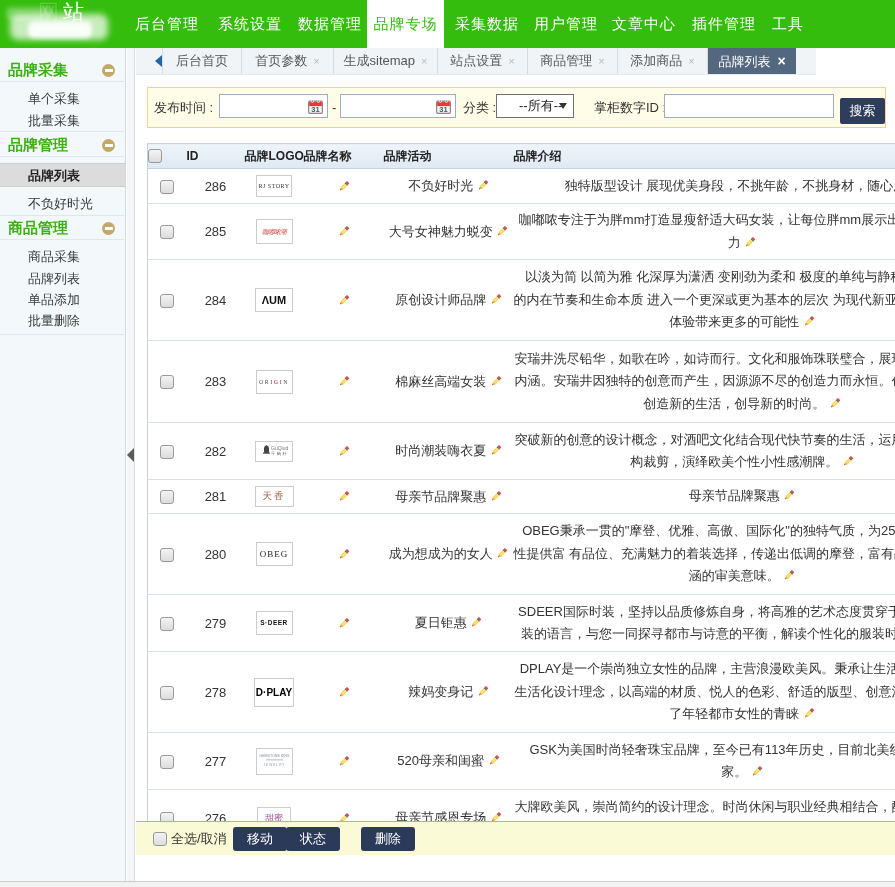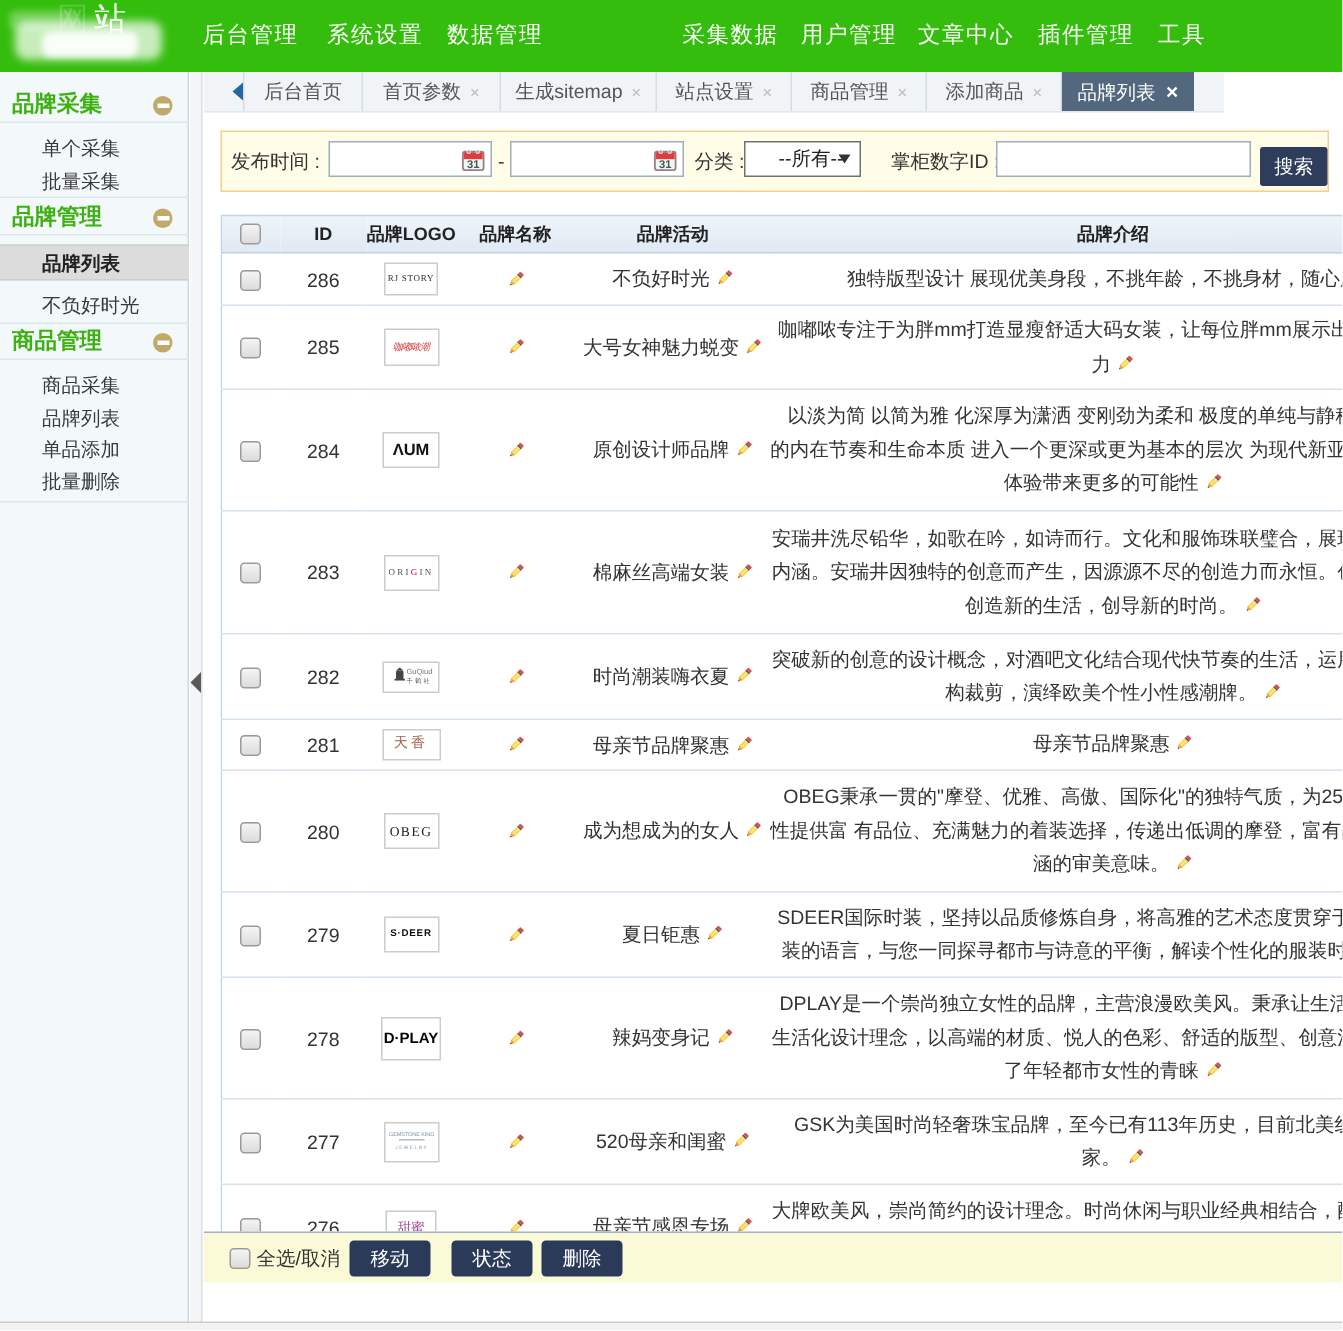--- a/index.html
+++ b/index.html
@@ -32,21 +32,21 @@
 #fbar{position:absolute;left:147px;top:87px;width:739px;height:41px;background:#fffde8;border:1px solid #f8cd92;box-sizing:border-box;}
 #fbar .lb{position:absolute;top:0;height:39px;line-height:39px;font-size:13px;color:#333;text-align:right;}
 .inp{position:absolute;top:6px;height:24px;background:#fff;border:1px solid #9daebc;box-sizing:border-box;}
 #sel{position:absolute;left:348px;top:6px;width:78px;height:24px;background:#fff;border:1px solid #707070;box-sizing:border-box;font-size:13px;color:#222;line-height:22px;padding-left:22px;}
 #sel .ar{position:absolute;right:6px;top:8px;width:0;height:0;border-left:4px solid transparent;border-right:4px solid transparent;border-top:6px solid #333;}
 #sbtn{position:absolute;left:692px;top:10px;width:45px;height:26px;background:#2e3d5c;border-radius:2px;color:#fff;font-size:13px;text-align:center;line-height:26px;}
 
 #twrap{position:absolute;left:147px;top:143px;width:748px;height:678px;overflow:hidden;}
 table{border-collapse:collapse;table-layout:fixed;width:819px;}
 td,th{padding:0;margin:0;}
-thead th{height:24px;background:linear-gradient(#eef4fa,#dfe9f3);border-top:1px solid #c2d4e3;border-bottom:1px solid #c2d4e3;font-size:12px;font-weight:bold;color:#222;text-align:center;white-space:nowrap;overflow:visible;}
+thead th{height:24px;background:linear-gradient(#eef4fa,#dfe9f3);border-top:1px solid #c2d4e3;border-bottom:1px solid #c2d4e3;font-size:12px;font-weight:bold;color:#222;text-align:left;white-space:nowrap;overflow:visible;}
 tbody td{border-bottom:1px solid #d5e1ec;text-align:center;font-size:13px;color:#333;vertical-align:middle;white-space:nowrap;}
 table{border-left:1px solid #c2d4e3;}
 .cb{display:inline-block;width:12px;height:12px;border:1px solid #9a9a9a;border-radius:3px;background:linear-gradient(#f4f4f4,#dcdcdc);vertical-align:middle;}
 .logo{display:inline-block;border:1px solid #ccc;background:#fff;text-align:center;vertical-align:middle;}
 .il{line-height:22.5px;white-space:nowrap;}
 .pen{display:inline-block;width:12px;height:12px;vertical-align:-1px;}
 
 #bbar{position:absolute;left:136px;top:821px;width:759px;height:34px;background:#fafad7;border-top:1px solid #a3aed2;box-sizing:border-box;padding-left:25px;}
 #bbar .cb{position:absolute;left:17px;top:10px;width:12px;height:12px;}
 #bbar .lb{position:absolute;left:35px;top:0;height:33px;line-height:33px;font-size:13px;color:#333;}
@@ -59,20 +59,21 @@
 
 <div id="hdr">
   <div id="logotxt2">网</div>
     <div id="logotxt">站</div>
   <div class="blob" style="left:10px;top:14px;width:98px;height:26px;border-radius:8px;background:rgba(255,255,255,.72);filter:blur(3px)"></div>
   <div class="blob" style="left:28px;top:21px;width:64px;height:17px;border-radius:6px;background:rgba(255,255,255,.9);filter:blur(2px)"></div>
   <div class="blob" style="left:6px;top:7px;width:46px;height:13px;border-radius:5px;background:rgba(255,255,255,.3);filter:blur(2px)"></div>
   <div class="nav" style="left:167px">后台管理</div>
   <div class="nav" style="left:250px">系统设置</div>
   <div class="nav" style="left:330px">数据管理</div>
+  <div id="navact">品牌专场</div>
   <div class="nav" style="left:487px">采集数据</div>
   <div class="nav" style="left:566px">用户管理</div>
   <div class="nav" style="left:644px">文章中心</div>
   <div class="nav" style="left:724px">插件管理</div>
   <div class="nav" style="left:788px">工具</div>
 </div>
 
 <div id="side">
   <div class="shd" style="top:10px">品牌采集<span class="minus"></span></div>
   <div class="sit" style="top:40px">单个采集</div>
@@ -564,17 +565,17 @@
           </td>
         </tr>
 </tbody>
 </table>
 </div>
 
 <div id="bbar">
   <span class="cb"></span>
   <div class="lb">全选/取消</div>
   <div class="bbtn" style="left:97px">移动</div>
-  <div class="bbtn" style="left:165px">状态</div>
+  <div class="bbtn" style="left:150px">状态</div>
   <div class="bbtn" style="left:225px">删除</div>
 </div>
 <div id="bot1"></div>
 <div id="bot2"></div>
 
 </body></html>

